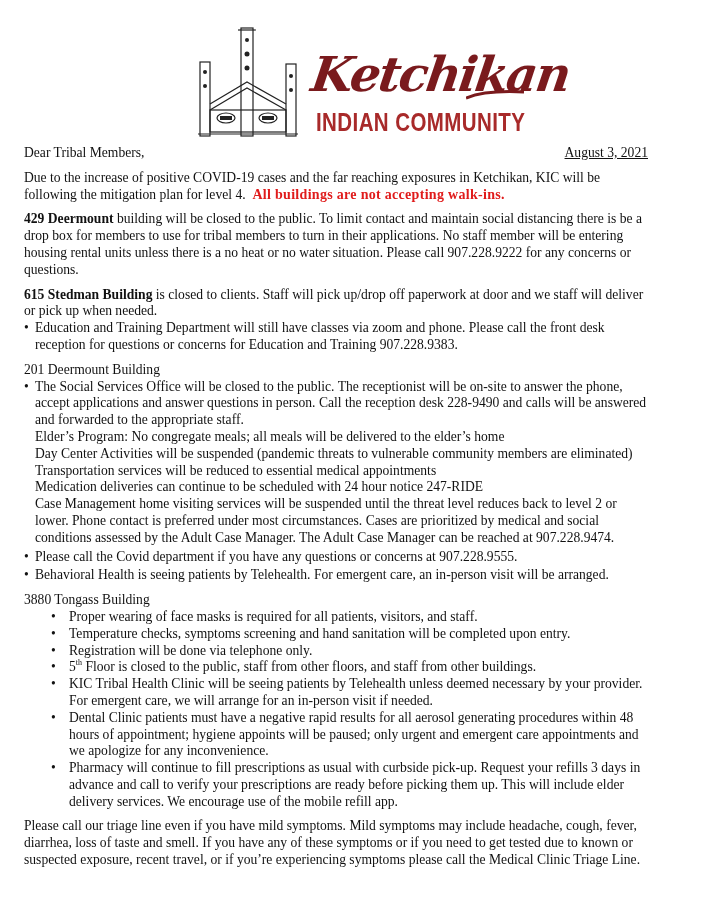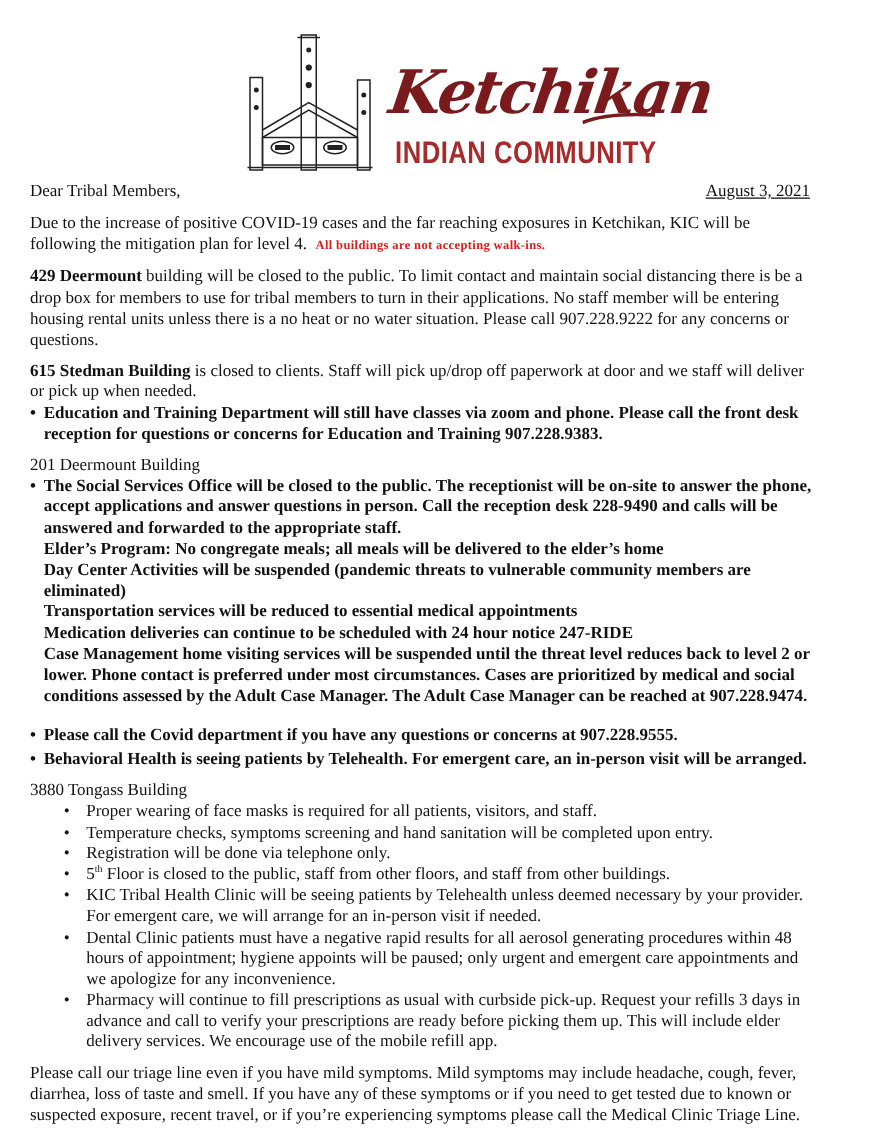--- a/index.html
+++ b/index.html
@@ -23,24 +23,24 @@
   .brand-swash { position: absolute; left: 466px; top: 88px; width: 58px; height: 14px; }
   .brand-sub {
     position: absolute; left: 316px; top: 108px;
     font-family: "Liberation Sans", sans-serif; font-weight: bold;
     font-size: 25px; line-height: 28px; color: #a82a2a; letter-spacing: 0.5px;
     transform: scaleX(0.82); transform-origin: left top;
   }
   .content { position: absolute; left: 24px; top: 145px; width: 626px; }
   .row { display: flex; justify-content: space-between; margin-bottom: 8px; }
   p { margin: 0 0 8px 0; }
-  .red { color: #e01b1b; font-weight: bold; font-size: 10px; letter-spacing: 0.3px; text-align: center; }
+  .red { color: #e01b1b; font-weight: bold; font-size: 14px; letter-spacing: 0.3px; text-align: center; }
   b { font-weight: bold; }
   ul { margin: 0; padding: 0; list-style: none; }
-  .b1 li { position: relative; padding-left: 11px; font-weight: bold; }
+  .b1 li { position: relative; padding-left: 11px; }
   .b1 li::before { content: "\2022"; position: absolute; left: 0; top: 0; }
   .b2 li { position: relative; padding-left: 45px; }
   .b2 li::before { content: "\2022"; position: absolute; left: 27px; top: 0; }
   sup { font-size: 8px; line-height: 0; vertical-align: super; }
   .sec-title { font-weight: normal; }
   .mb8 { margin-bottom: 8px; }
 </style>
 </head>
 <body>
 
@@ -103,21 +103,21 @@
     <div class="sec-title">201 Deermount Building</div>
     <ul class="b1">
       <li>
         <div>The Social Services Office will be closed to the public. The receptionist will be on-site to answer the phone, accept applications and answer questions in person. Call the reception desk 228-9490 and calls will be answered and forwarded to the appropriate staff.</div>
         <div>Elder’s Program: No congregate meals; all meals will be delivered to the elder’s home</div>
         <div>Day Center Activities will be suspended (pandemic threats to vulnerable community members are eliminated)</div>
         <div>Transportation services will be reduced to essential medical appointments</div>
         <div>Medication deliveries can continue to be scheduled with 24 hour notice 247-RIDE</div>
         <div>Case Management home visiting services will be suspended until the threat level reduces back to level 2 or lower. Phone contact is preferred under most circumstances. Cases are prioritized by medical and social conditions assessed by the Adult Case Manager. The Adult Case Manager can be reached at 907.228.9474.</div>
       </li>
-      <li style="margin-top:15px;">Please call the Covid department if you have any questions or concerns at 907.228.9555.</li>
+      <li style="margin-top:2px;">Please call the Covid department if you have any questions or concerns at 907.228.9555.</li>
       <li style="margin-top:2px;">Behavioral Health is seeing patients by Telehealth. For emergent care, an in-person visit will be arranged.</li>
     </ul>
   </div>
 
   <div class="mb8">
     <div class="sec-title">3880 Tongass Building</div>
     <ul class="b2">
       <li>Proper wearing of face masks is required for all patients, visitors, and staff.</li>
       <li>Temperature checks, symptoms screening and hand sanitation will be completed upon entry.</li>
       <li>Registration will be done via telephone only.</li>

